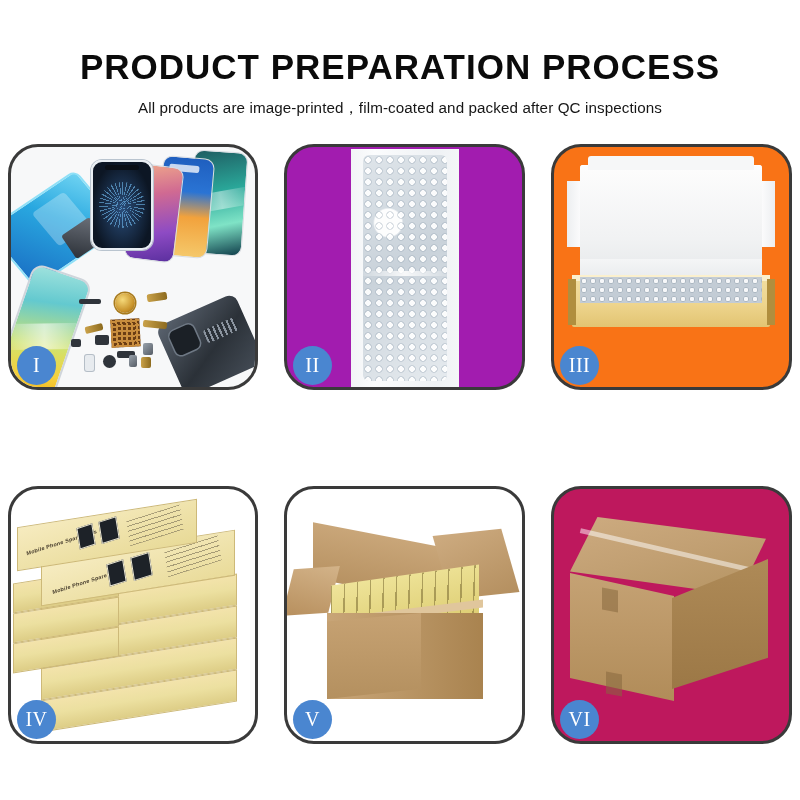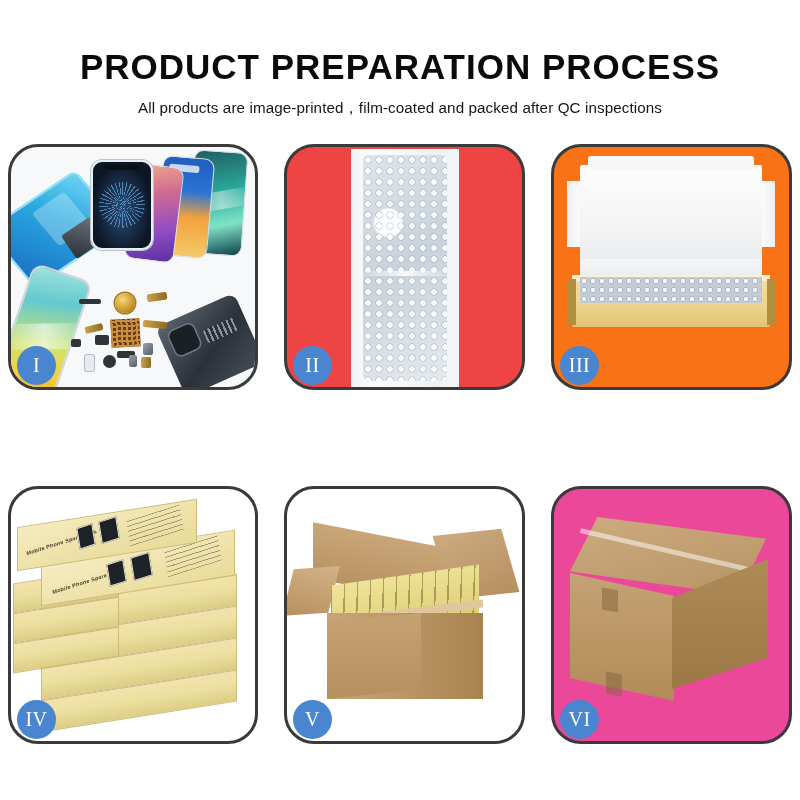--- a/index.html
+++ b/index.html
@@ -193,21 +193,21 @@
       repeating-linear-gradient(0deg,#c98d3e 0 2px,transparent 2px 5px);
     transform: rotate(-3deg);
     z-index: 9;
   }
   .bit { position: absolute; background: #2f343b; border-radius: 2px; z-index: 9; }
   .bit.flx { background: linear-gradient(90deg,#caa24a,#8d6b1f); }
   .bit.sil { background: linear-gradient(135deg,#9aa3ad,#555c65); }
   .bit.wht { background: #e7ebef; box-shadow: 0 0 0 1px #b5bec7; }
 
   
-  .p2 { background: #ef4444; }
+  .p2 { background: #a21caf; }
   .bw-sheet {
     position: absolute; left: 50%; top: 2px;
     width: 108px; height: 240px; margin-left: -54px;
     background: linear-gradient(90deg,#f2f4f6,#fbfcfd 22%,#eef1f4 78%,#f4f6f8);
   }
   .bw-core {
     position: absolute; left: 50%; top: 8px;
     width: 84px; height: 226px; margin-left: -42px;
     border-radius: 6px;
     background:
@@ -374,21 +374,21 @@
     clip-path: polygon(0 10%, 100% 0, 100% 88%, 0 100%);
   }
   .c5-lip {
     position: absolute; left: 40px; top: 120px;
     width: 156px; height: 8px;
     background: #e0c69c;
     transform: skewY(-7deg);
   }
 
   
-  .p6 { background: #ec4899; }
+  .p6 { background: #be185d; }
   .c6-top {
     position: absolute; left: 16px; top: 28px;
     width: 196px; height: 78px;
     background: linear-gradient(165deg,#cdab80 0%,#c2a073 48%,#b59462 100%);
     clip-path: polygon(14% 0, 100% 28%, 86% 100%, 0 70%);
   }
   .c6-seam {
     position: absolute; left: 24px; top: 60px;
     width: 186px; height: 5px;
     background: rgba(255,255,255,.5);

